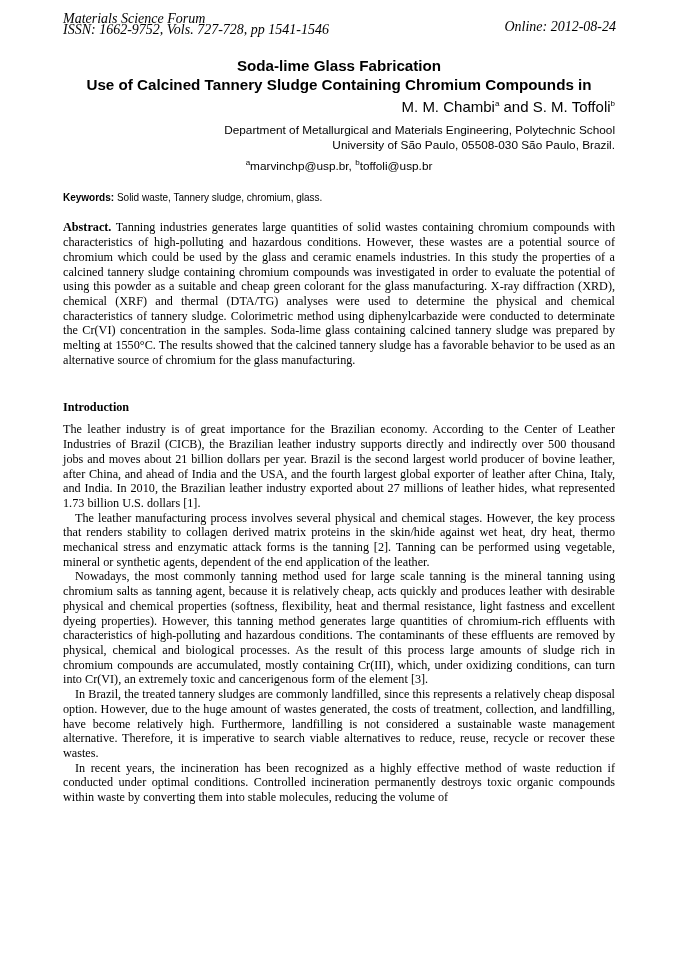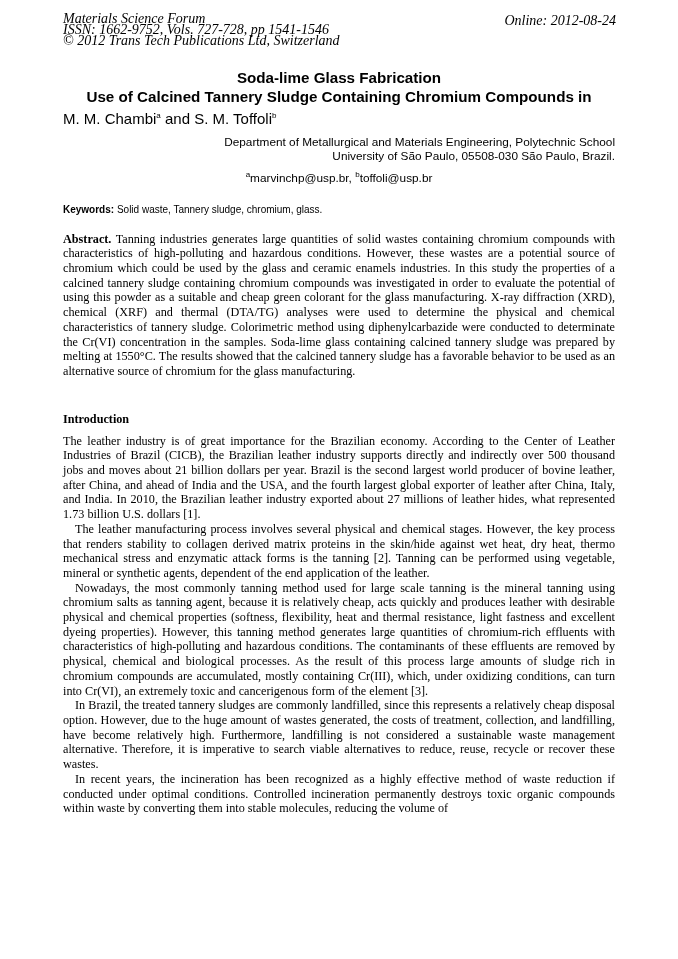--- a/index.html
+++ b/index.html
@@ -1,42 +1,41 @@
 <!DOCTYPE html>
 <html><head>
 <meta charset="utf-8">
 <style>
   html, body { margin: 0; padding: 0; background: #ffffff; }
   body { width: 678px; height: 959px; position: relative; overflow: hidden; color: #000; }
   .page { position: absolute; left: 63px; top: 13px; width: 552px; }
   .header { font-family: "Liberation Serif", serif; font-style: italic; font-size: 14px; line-height: 11.2px; position: relative; }
-  .header .online { position: absolute; right: -1px; top: 2px; }
+  .header .online { position: absolute; right: -1px; top: 8px; }
   .title { font-family: "Liberation Sans", sans-serif; font-weight: bold; font-size: 15.2px; line-height: 19px; text-align: center; margin-top: 21px; }
-  .authors { font-family: "Liberation Sans", sans-serif; font-size: 15px; line-height: 18px; text-align: left; margin-top: 4px; }
+  .authors { font-family: "Liberation Sans", sans-serif; font-size: 15px; line-height: 18px; text-align: right; margin-top: 4px; }
   .authors sup, .emails sup { font-size: 8px; vertical-align: super; line-height: 0; }
   .affil { font-family: "Liberation Sans", sans-serif; font-size: 11.8px; line-height: 14.5px; text-align: right; margin-top: 7px; }
   .emails { font-family: "Liberation Sans", sans-serif; font-size: 11.8px; line-height: 14px; text-align: center; margin-top: 7px; }
   .keywords { font-family: "Liberation Sans", sans-serif; font-size: 10px; line-height: 14px; margin-top: 18px; }
   .keywords b { font-weight: bold; }
   .abstract, .para { font-family: "Liberation Serif", serif; font-size: 12.2px; line-height: 14.7px; text-align: justify; }
   .abstract { margin-top: 15px; }
   .abstract b { font-weight: bold; }
   .section-heading { font-family: "Liberation Serif", serif; font-weight: bold; font-size: 12.2px; line-height: 14px; margin-top: 33px; }
   .intro { margin-top: 8px; }
   .para.indent { text-indent: 12px; }
 </style>
 </head>
 <body>
 
 <div class="page">
 
   <div class="header">
     <div>Materials Science Forum</div>
     <div>ISSN: 1662-9752, Vols. 727-728, pp 1541-1546</div>
-    <div>© 2012 Trans Tech Publications Ltd, Switzerland</div>
     <div class="online">Online: 2012-08-24</div>
   </div>
 
   <div class="title">
     <div>Soda-lime Glass Fabrication</div>
     <div>Use of Calcined Tannery Sludge Containing Chromium Compounds in</div>
   </div>
 
   <div class="authors">
     <span>M. M. Chambi</span><sup>a</sup><span style="white-space:pre"> and </span><span>S. M. Toffoli</span><sup>b</sup>

